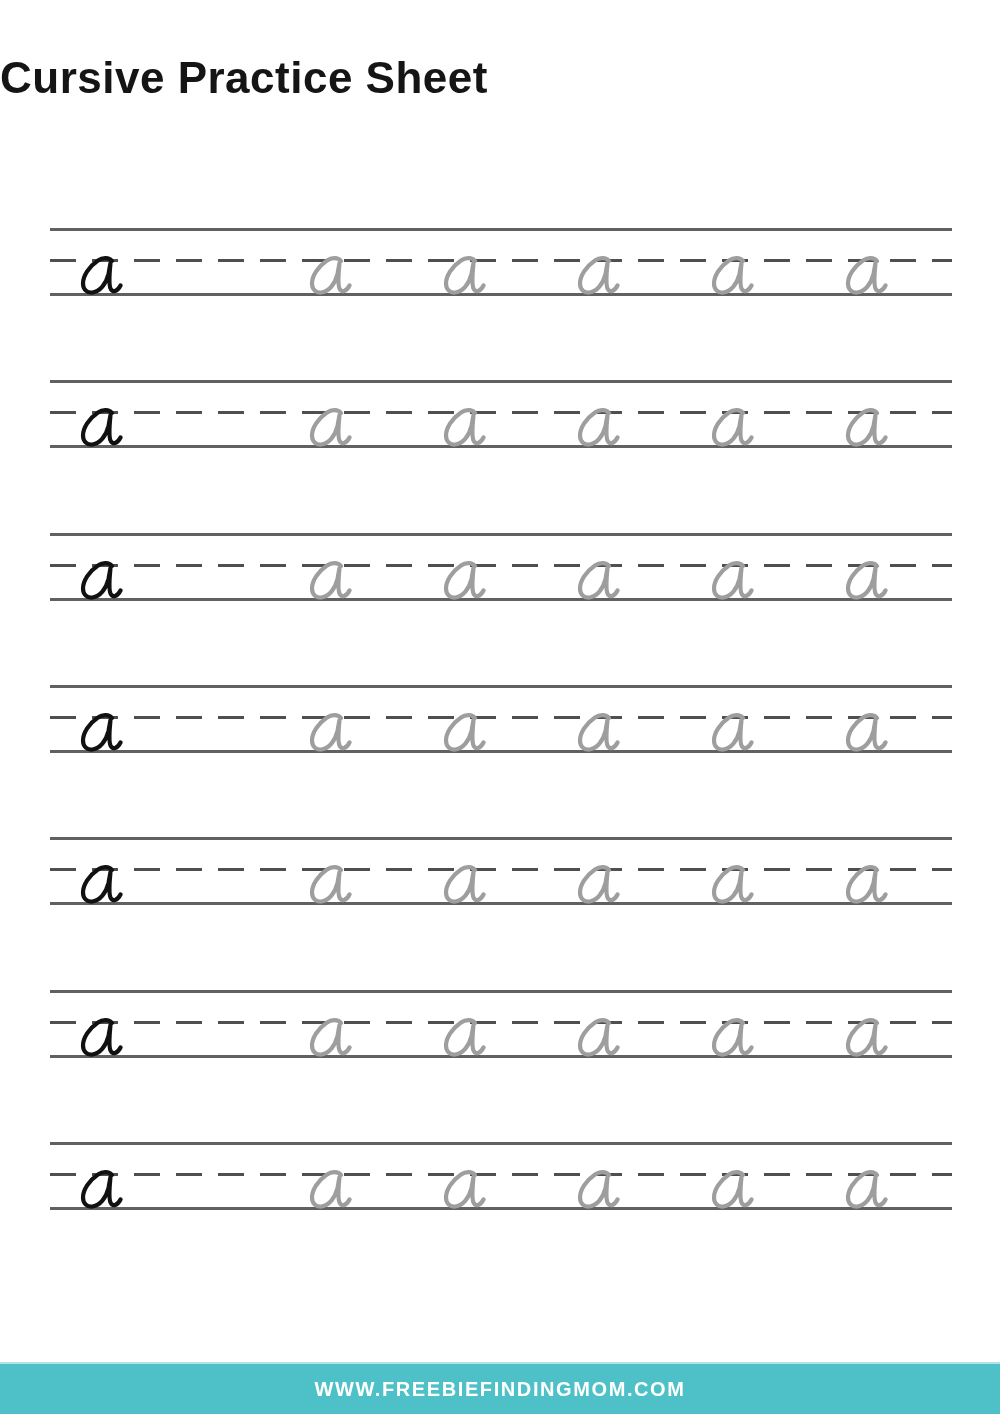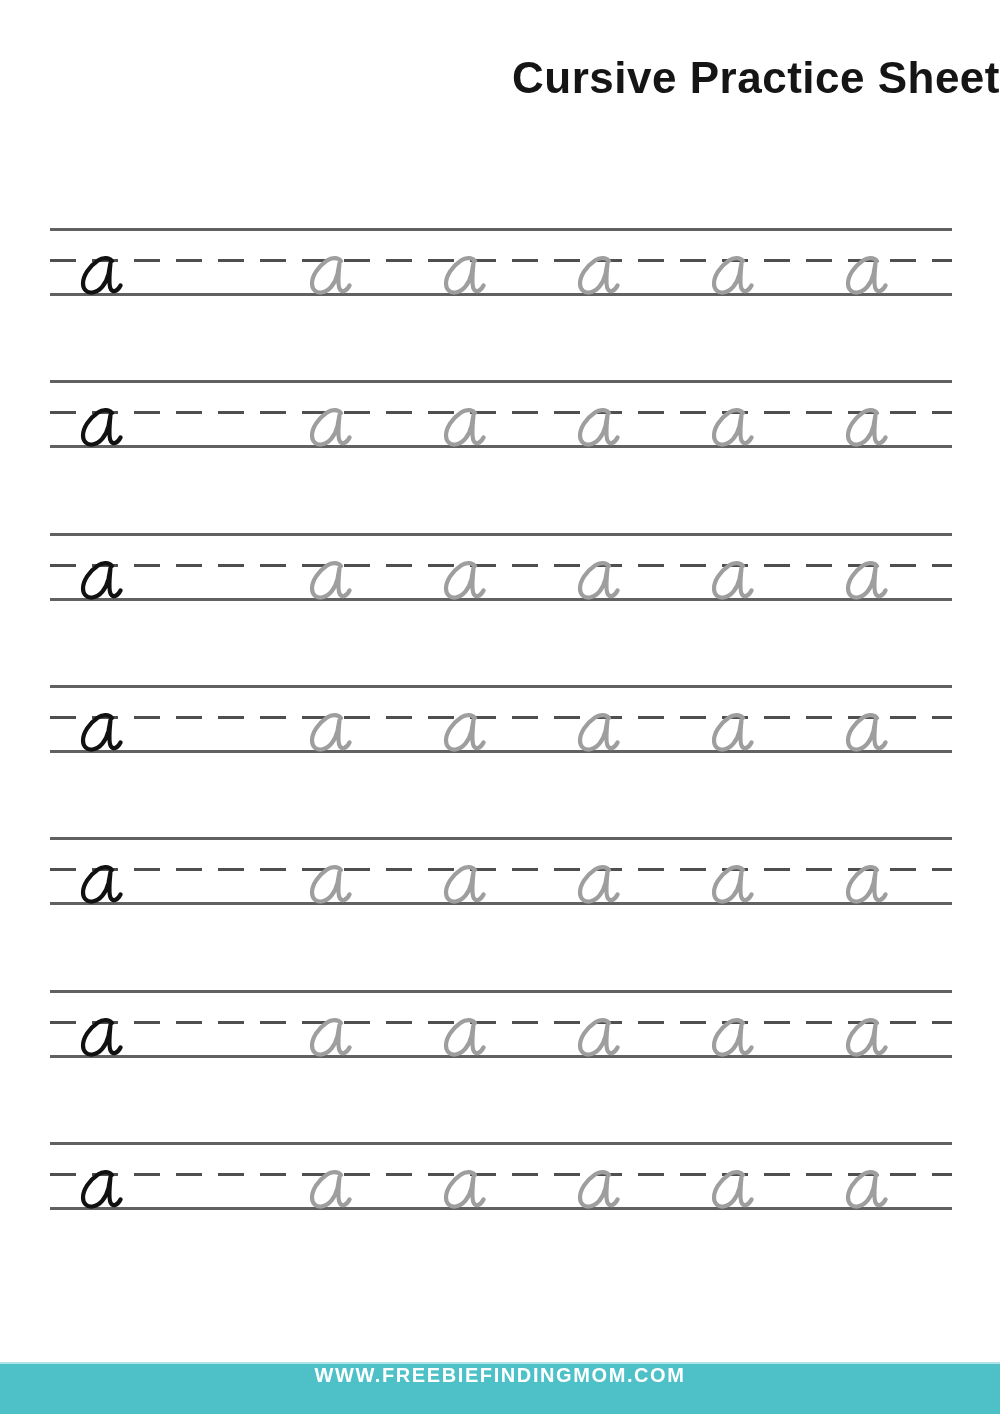--- a/index.html
+++ b/index.html
@@ -14,21 +14,21 @@
     height: 1414px;
     background: #ffffff;
     overflow: hidden;
   }
   .page-title {
     position: absolute;
     top: 54px;
     left: 0;
     width: 100%;
     margin: 0;
-    text-align: right;
+    text-align: left;
     font-size: 44px;
     line-height: 1.1;
     font-weight: bold;
     letter-spacing: 0.5px;
     color: #151515;
   }
   .practice-area {
     position: absolute;
     inset: 0;
   }
@@ -86,21 +86,21 @@
   .footer-bar {
     position: absolute;
     left: 0;
     right: 0;
     top: 1362px;
     bottom: 0;
     background: var(--footer-bg);
     border-top: 2px solid rgba(255, 255, 255, 0.55);
     box-sizing: border-box;
     display: flex;
-    align-items: flex-start;
+    align-items: center;
     justify-content: center;
   }
   .footer-url {
     color: var(--footer-text);
     font-size: 20px;
     font-weight: bold;
     letter-spacing: 1.6px;
   }
   .defs-hidden {
     position: absolute;

